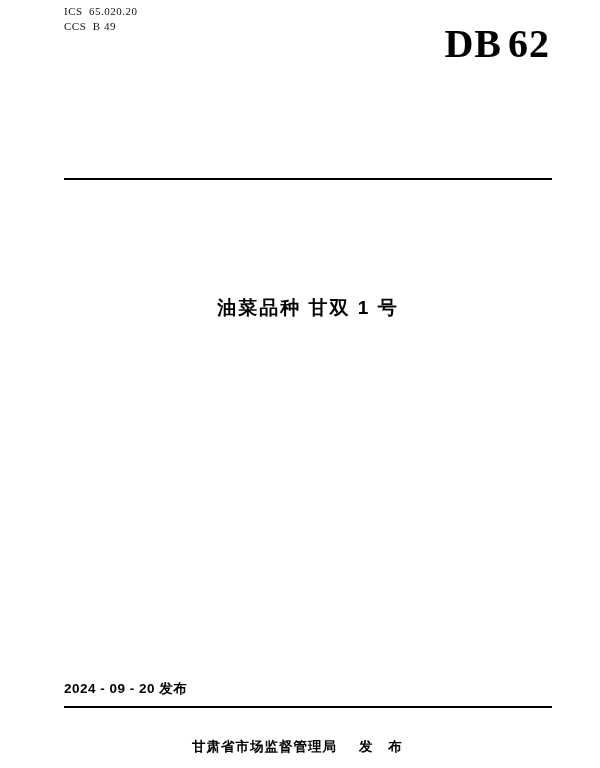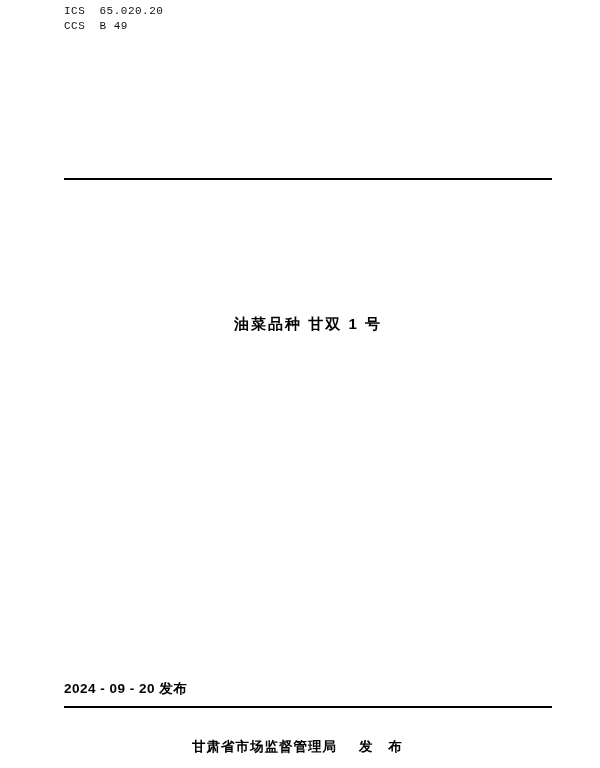--- a/index.html
+++ b/index.html
@@ -19,21 +19,21 @@
     position: absolute;
     left: 0; top: 0;
     width: 600px;
     height: 768px;
   }
   
   .codes {
     position: absolute;
     left: 64px;
     top: 4px;
-    font-family: Liberation Mono, monospace;
+    font-family: Liberation Serif, serif;
     font-size: 11px;
     line-height: 15px;
     letter-spacing: 0.5px;
     color: #111;
   }
   .codes div {
     white-space: pre;
   }
   
   .db-mark {
@@ -84,24 +84,23 @@
   }
   
   .doc-title {
     position: absolute;
     left: 64px;
     right: 48px;
     top: 295px;
     text-align: center;
     font-family: "Liberation Sans", sans-serif;
     font-weight: bold;
-    font-size: 15px;
+    font-size: 19px;
     letter-spacing: 2px;
     color: #000;
-    margin-top: 20px;
   }
   
   .footer-dates {
     position: absolute;
     left: 64px;
     right: 48px;
     top: 680px;
     display: flex;
     justify-content: space-between;
     align-items: baseline;
@@ -144,20 +143,23 @@
 </head>
 <body>
 
 <div class="page">
 
   <div class="codes">
     <div>ICS  65.020.20</div>
     <div>CCS  B 49</div>
   </div>
 
+  <div class="db-mark">
+    <span>DB</span><span class="num">62</span>
+  </div>
 
 
 
   <div class="rule"></div>
 
   <div class="doc-title">油菜品种 甘双 1 号</div>
 
   <div class="footer-dates">
     <span>2024 - 09 - 20 发布</span>
   </div>

